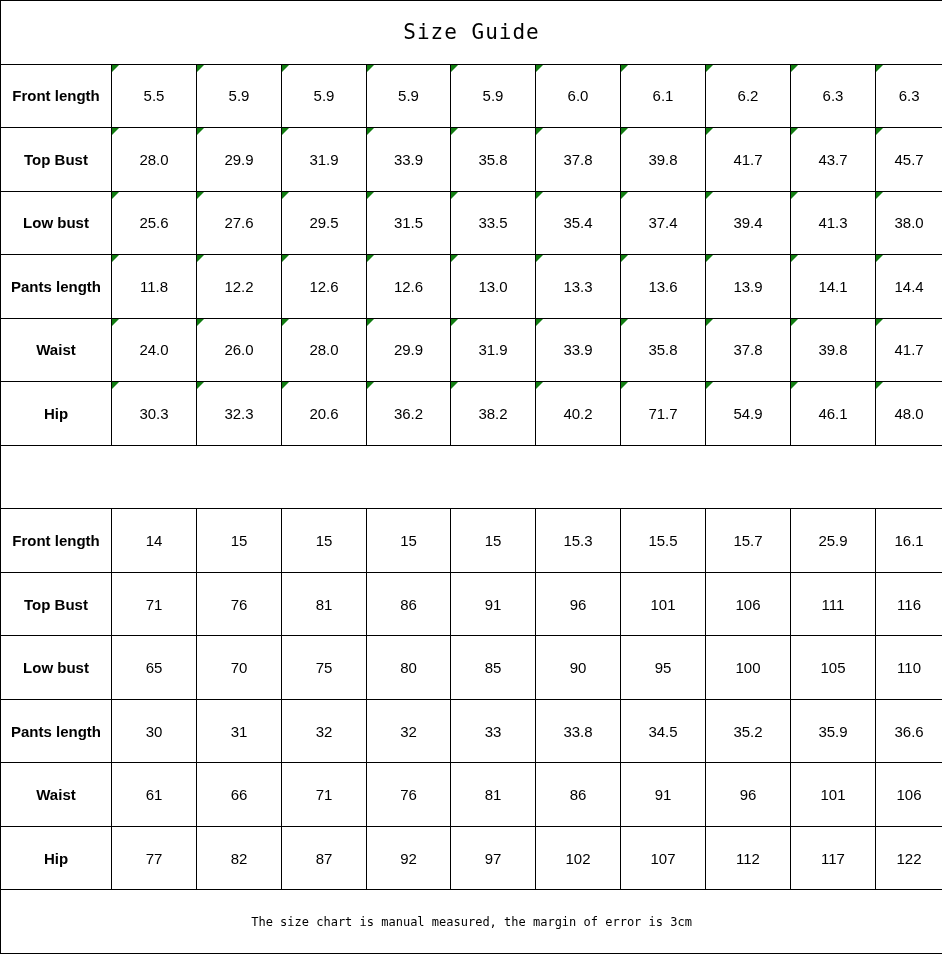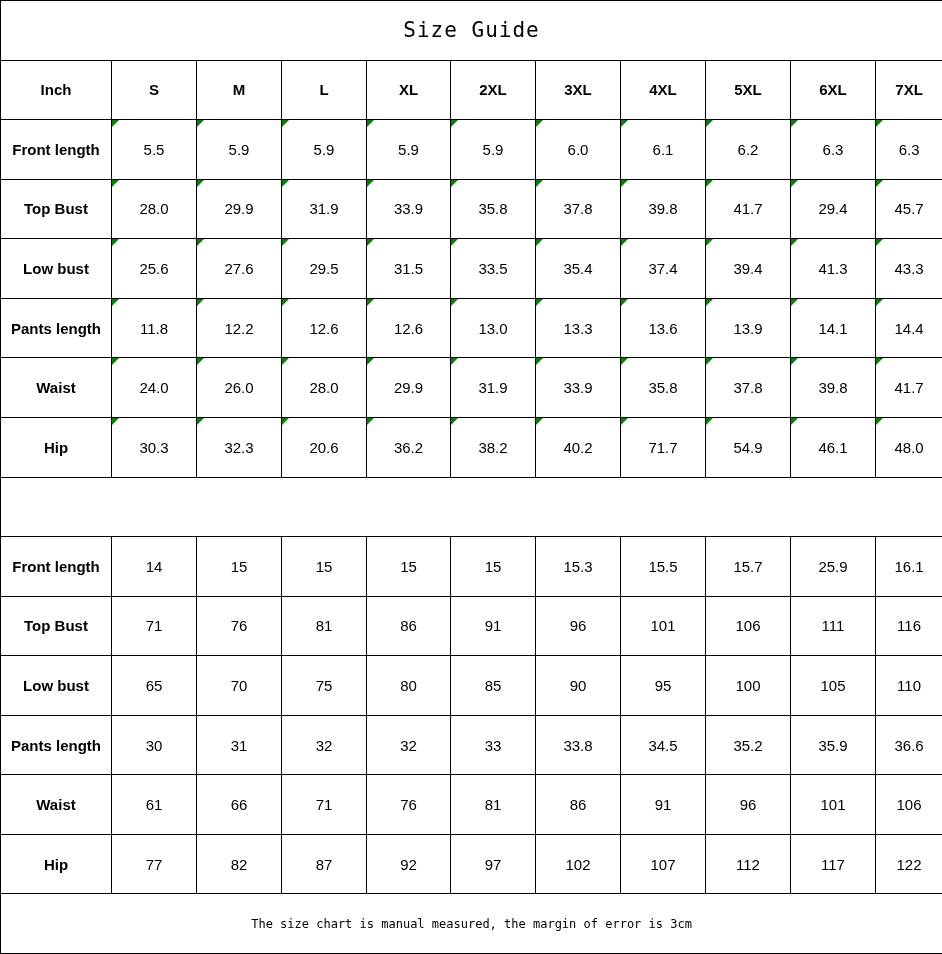--- a/index.html
+++ b/index.html
@@ -83,33 +83,20 @@
       <col style="width:85px">
       <col style="width:67px">
     </colgroup>
     <tbody>
       <tr class="title-row">
         <td colspan="11">Size Guide</td>
       </tr>
     </tbody>
     <tbody>
         <tr>
-          <td class="label-cell">Inch</td>
-          <td class="size-header-cell">S</td>
-          <td class="size-header-cell">M</td>
-          <td class="size-header-cell">L</td>
-          <td class="size-header-cell">XL</td>
-          <td class="size-header-cell">2XL</td>
-          <td class="size-header-cell">3XL</td>
-          <td class="size-header-cell">4XL</td>
-          <td class="size-header-cell">5XL</td>
-          <td class="size-header-cell">6XL</td>
-          <td class="size-header-cell">7XL</td>
-        </tr>
-        <tr>
           <td class="label-cell">Front length</td>
           <td class="value-cell"><span class="marker"></span><span>5.5</span></td>
           <td class="value-cell"><span class="marker"></span><span>5.9</span></td>
           <td class="value-cell"><span class="marker"></span><span>5.9</span></td>
           <td class="value-cell"><span class="marker"></span><span>5.9</span></td>
           <td class="value-cell"><span class="marker"></span><span>5.9</span></td>
           <td class="value-cell"><span class="marker"></span><span>6.0</span></td>
           <td class="value-cell"><span class="marker"></span><span>6.1</span></td>
           <td class="value-cell"><span class="marker"></span><span>6.2</span></td>
           <td class="value-cell"><span class="marker"></span><span>6.3</span></td>
@@ -118,35 +105,35 @@
         <tr>
           <td class="label-cell">Top Bust</td>
           <td class="value-cell"><span class="marker"></span><span>28.0</span></td>
           <td class="value-cell"><span class="marker"></span><span>29.9</span></td>
           <td class="value-cell"><span class="marker"></span><span>31.9</span></td>
           <td class="value-cell"><span class="marker"></span><span>33.9</span></td>
           <td class="value-cell"><span class="marker"></span><span>35.8</span></td>
           <td class="value-cell"><span class="marker"></span><span>37.8</span></td>
           <td class="value-cell"><span class="marker"></span><span>39.8</span></td>
           <td class="value-cell"><span class="marker"></span><span>41.7</span></td>
-          <td class="value-cell"><span class="marker"></span><span>29.4</span></td>
+          <td class="value-cell"><span class="marker"></span><span>43.7</span></td>
           <td class="value-cell"><span class="marker"></span><span>45.7</span></td>
         </tr>
         <tr>
           <td class="label-cell">Low bust</td>
           <td class="value-cell"><span class="marker"></span><span>25.6</span></td>
           <td class="value-cell"><span class="marker"></span><span>27.6</span></td>
           <td class="value-cell"><span class="marker"></span><span>29.5</span></td>
           <td class="value-cell"><span class="marker"></span><span>31.5</span></td>
           <td class="value-cell"><span class="marker"></span><span>33.5</span></td>
           <td class="value-cell"><span class="marker"></span><span>35.4</span></td>
           <td class="value-cell"><span class="marker"></span><span>37.4</span></td>
           <td class="value-cell"><span class="marker"></span><span>39.4</span></td>
           <td class="value-cell"><span class="marker"></span><span>41.3</span></td>
-          <td class="value-cell"><span class="marker"></span><span>43.3</span></td>
+          <td class="value-cell"><span class="marker"></span><span>38.0</span></td>
         </tr>
         <tr>
           <td class="label-cell">Pants length</td>
           <td class="value-cell"><span class="marker"></span><span>11.8</span></td>
           <td class="value-cell"><span class="marker"></span><span>12.2</span></td>
           <td class="value-cell"><span class="marker"></span><span>12.6</span></td>
           <td class="value-cell"><span class="marker"></span><span>12.6</span></td>
           <td class="value-cell"><span class="marker"></span><span>13.0</span></td>
           <td class="value-cell"><span class="marker"></span><span>13.3</span></td>
           <td class="value-cell"><span class="marker"></span><span>13.6</span></td>

